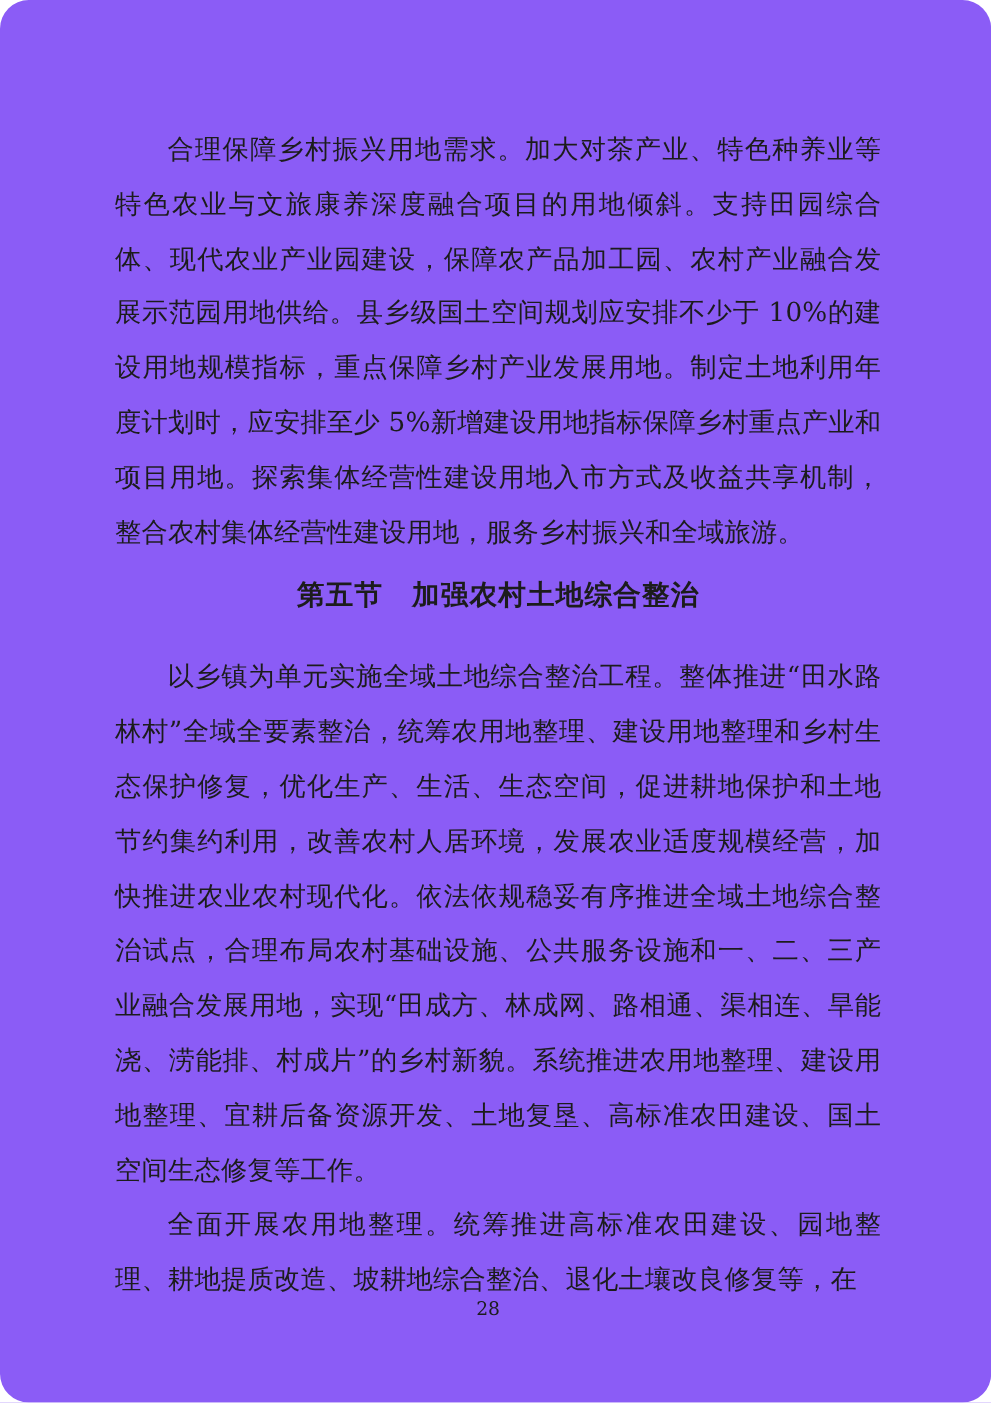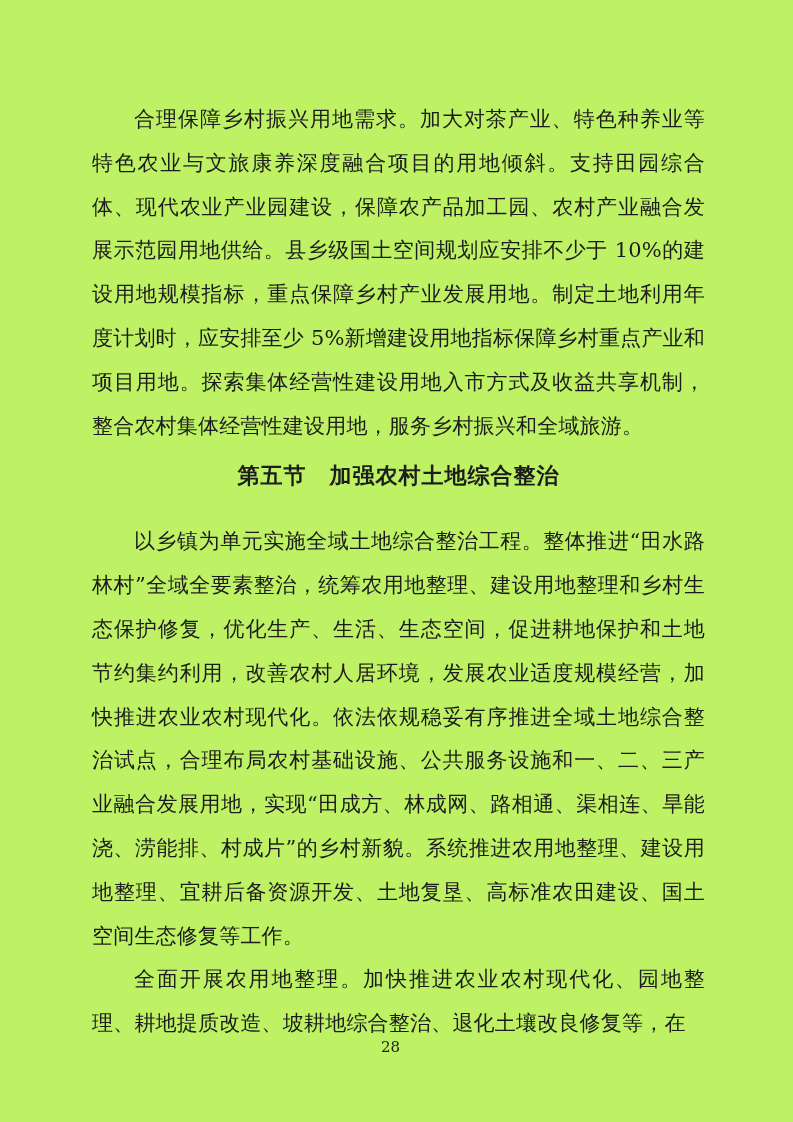--- a/index.html
+++ b/index.html
@@ -4,25 +4,26 @@
 <style>
   html, body {
     margin: 0;
     padding: 0;
     background: #ffffff;
   }
   .page {
     position: relative;
     width: 793px;
     height: 1122px;
-    background: #bef264;
+    background: #8b5cf6;
     color: #1c1c1c;
     font-family: "DejaVu Serif", "Liberation Serif", serif;
     overflow: hidden;
     box-sizing: border-box;
+    border-radius: 23px;
   }
   .content {
     position: absolute;
     left: 92px;
     top: 0;
     width: 613px;
     padding-top: 98px;
   }
   .body-para {
     margin: 0;
@@ -56,16 +57,16 @@
   }
 </style>
 </head>
 <body>
 
 <div class="page">
   <div class="content">
     <p class="body-para">合理保障乡村振兴用地需求。加大对茶产业、特色种养业等特色农业与文旅康养深度融合项目的用地倾斜。支持田园综合体、现代农业产业园建设，保障农产品加工园、农村产业融合发展示范园用地供给。县乡级国土空间规划应安排不少于 10%的建设用地规模指标，重点保障乡村产业发展用地。制定土地利用年度计划时，应安排至少 5%新增建设用地指标保障乡村重点产业和项目用地。探索集体经营性建设用地入市方式及收益共享机制，整合农村集体经营性建设用地，服务乡村振兴和全域旅游。</p>
     <h2 class="section-heading">第五节　加强农村土地综合整治</h2>
     <p class="body-para">以乡镇为单元实施全域土地综合整治工程。整体推进“田水路林村”全域全要素整治，统筹农用地整理、建设用地整理和乡村生态保护修复，优化生产、生活、生态空间，促进耕地保护和土地节约集约利用，改善农村人居环境，发展农业适度规模经营，加快推进农业农村现代化。依法依规稳妥有序推进全域土地综合整治试点，合理布局农村基础设施、公共服务设施和一、二、三产业融合发展用地，实现“田成方、林成网、路相通、渠相连、旱能浇、涝能排、村成片”的乡村新貌。系统推进农用地整理、建设用地整理、宜耕后备资源开发、土地复垦、高标准农田建设、国土空间生态修复等工作。</p>
-    <p class="body-para">全面开展农用地整理。加快推进农业农村现代化、园地整理、耕地提质改造、坡耕地综合整治、退化土壤改良修复等，在</p>
+    <p class="body-para">全面开展农用地整理。统筹推进高标准农田建设、园地整理、耕地提质改造、坡耕地综合整治、退化土壤改良修复等，在</p>
   </div>
   <div class="page-number">28</div>
 </div>
 
 </body></html>

